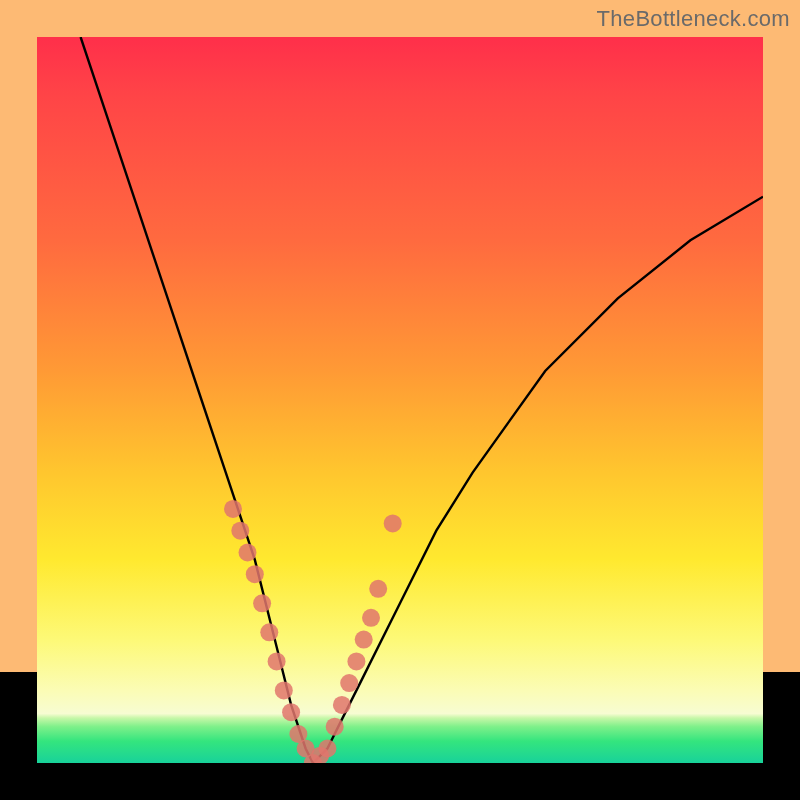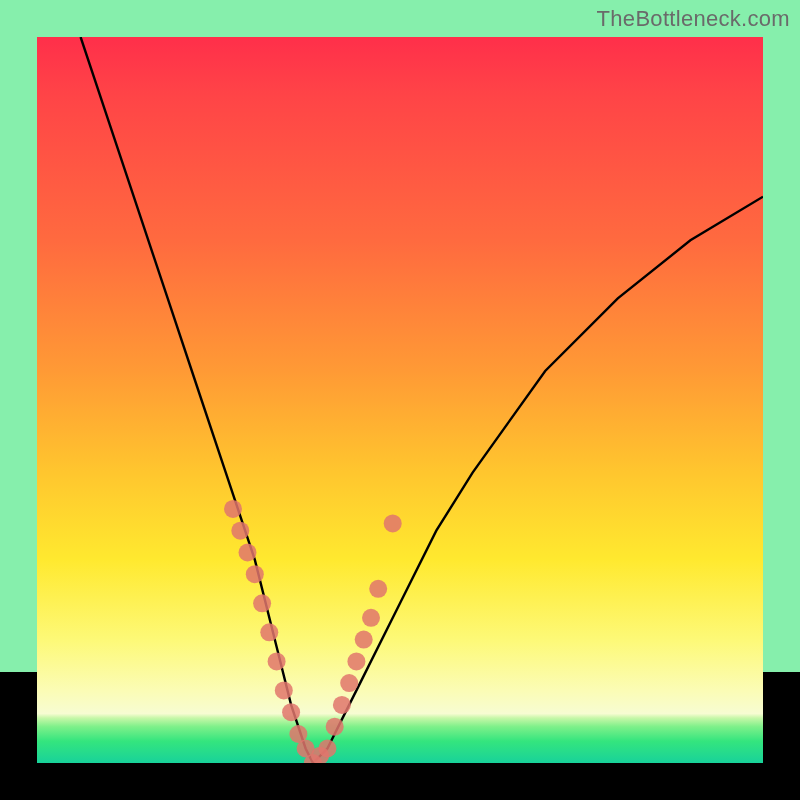--- a/index.html
+++ b/index.html
@@ -8,21 +8,21 @@
     width: 800px;
     height: 800px;
     background: #000;
     overflow: hidden;
     font-family: Arial, Helvetica, sans-serif;
   }
   .frame {
     position: relative;
     width: 800px;
     height: 672px;
-    background: #86efac;
+    background: #fdba74;
   }
   .watermark {
     position: absolute;
     top: 6px;
     right: 10px;
     color: #6a6a6a;
     font-size: 22px;
     font-weight: 500;
     letter-spacing: 0.3px;
     z-index: 5;

